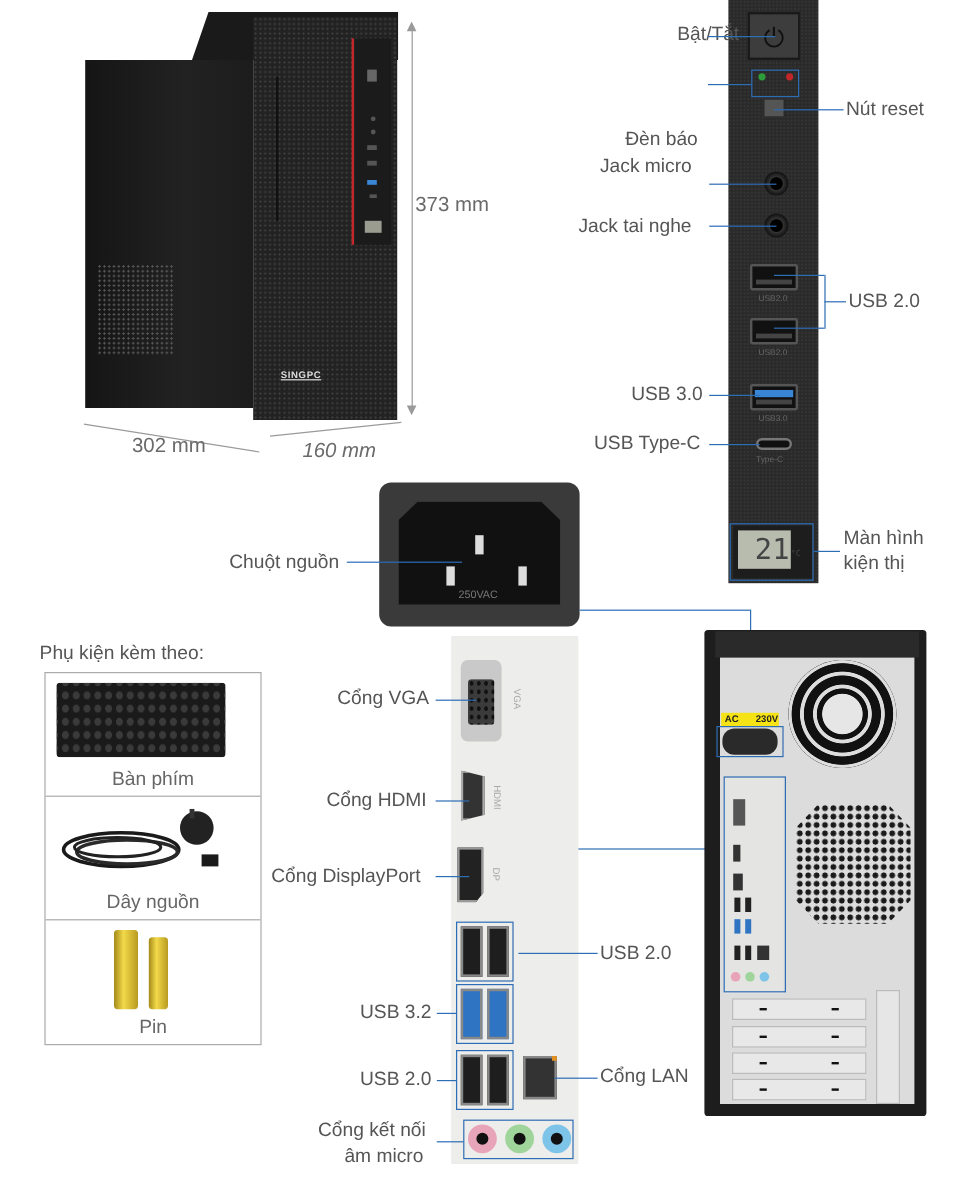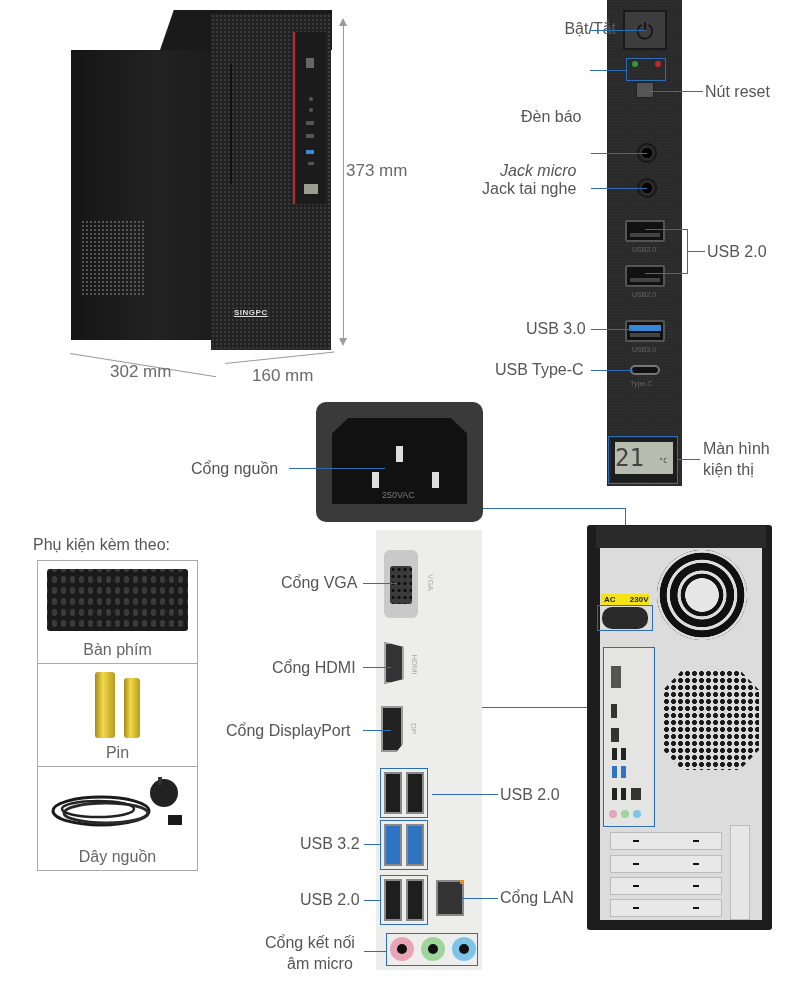--- a/index.html
+++ b/index.html
@@ -29,31 +29,31 @@
   .pwr-btn span { position: absolute; left: 0; right: 0; top: 7px; text-align: center; color: #111; font-size: 22px; }
   .led { position: absolute; width: 6px; height: 6px; border-radius: 50%; }
   .rst { position: absolute; left: 636px; top: 82px; width: 18px; height: 16px; background: #555; border: 1px solid #222; }
   .jack { position: absolute; width: 20px; height: 20px; border-radius: 50%; background: radial-gradient(#000 35%, #333 40%, #111 70%); }
   .usbA { position: absolute; width: 40px; height: 22px; background: #111; border: 2px solid #555; border-radius: 2px; }
   .usbA.blue::after { content: ""; position: absolute; left: 2px; right: 2px; top: 3px; height: 6px; background: #3a86d6; }
   .usbA::before { content: ""; position: absolute; left: 3px; right: 3px; top: 11px; height: 4px; background: #444; }
   .usbC { position: absolute; width: 30px; height: 10px; border: 2px solid #777; border-radius: 6px; background: #111; }
   .tiny { position: absolute; font-size: 7px; color: #666; }
   .lcd { position: absolute; left: 611px; top: 438px; width: 66px; height: 44px; background: #1d1d1d; }
-  .lcd-screen { position: absolute; left: 4px; top: 4px; width: 58px; height: 32px; background: #b8bcae; font-family: "DejaVu Sans Mono", monospace; font-size: 24px; color: #444; padding-left: 0; line-height: 32px; }
+  .lcd-screen { position: absolute; left: 4px; top: 4px; width: 44px; height: 32px; background: #b8bcae; font-family: "DejaVu Sans Mono", monospace; font-size: 24px; color: #444; padding-left: 14px; line-height: 32px; }
   .lcd-unit { position: absolute; left: 44px; top: 3px; font-size: 7px; color: #444; }
 
   
   .inlet { position: absolute; left: 316px; top: 402px; width: 167px; height: 120px; background: #3a3a3a; border-radius: 10px; }
   .inlet-in { position: absolute; left: 16px; top: 16px; width: 135px; height: 86px; background: #111; clip-path: polygon(12% 0, 88% 0, 100% 18%, 100% 100%, 0 100%, 0 18%); }
   .pin { position: absolute; width: 7px; height: 16px; background: #ddd; }
 
   
   .acc-title { position: absolute; left: 33px; top: 536px; font-size: 16px; color: #555; }
-  .acc-table { position: absolute; left: 37px; top: 560px; width: 161px; border: 1px solid #aaa; }
+  .acc-table { position: absolute; left: 37px; top: 560px; width: 181px; border: 1px solid #aaa; }
   .acc-cell { position: relative; border-bottom: 1px solid #aaa; text-align: center; }
   .acc-cell:last-child { border-bottom: none; }
   .acc-cell .cap { position: absolute; left: 0; right: 0; bottom: 4px; font-size: 16px; color: #666; }
   .kbd { position: absolute; left: 9px; top: 8px; width: 141px; height: 62px; background: #1a1a1a; border-radius: 3px; background-image: radial-gradient(#3a3a3a 2.6px, transparent 3px); background-size: 9px 11px; background-position: 3px 5px; }
   .mouse { position: absolute; left: 53px; top: 6px; width: 54px; height: 72px; background: #151515; border-radius: 27px 27px 24px 24px; }
   .cable { position: absolute; left: 8px; top: 10px; width: 140px; height: 60px; }
   .batt { position: absolute; width: 20px; height: 66px; background: linear-gradient(90deg,#a38a1a,#f2d94a 40%,#b89a20); border-radius: 3px; }
 
   
   .shield { position: absolute; left: 376px; top: 530px; width: 106px; height: 440px; background: #ededeb; }
@@ -105,21 +105,21 @@
 
 <div class="dimline" style="left:343px;top:22px;width:1px;height:320px;"></div>
 <div class="abs" style="left:339px;top:18px;width:0;height:0;border-left:4px solid transparent;border-right:4px solid transparent;border-bottom:8px solid #9a9a9a;"></div>
 <div class="abs" style="left:339px;top:338px;width:0;height:0;border-left:4px solid transparent;border-right:4px solid transparent;border-top:8px solid #9a9a9a;"></div>
 <div class="dim" style="left:346px;top:161px;">373 mm</div>
 
 <div class="dimline" style="left:70px;top:353px;width:148px;height:1px;transform:rotate(9deg);transform-origin:0 0;"></div>
 <div class="dim" style="left:110px;top:362px;">302 mm</div>
 
 <div class="dimline" style="left:225px;top:363px;width:110px;height:1px;transform:rotate(-6deg);transform-origin:0 0;"></div>
-<div class="dim" style="left:252px;top:366px;">160 mm</div>
+<div class="dim" style="left:252px;top:366px;font-style:italic;">160 mm</div>
 
 <div class="strip"></div>
 
 <div class="pwr-btn">
   <span>⏻</span>
 </div>
 <div class="box" style="left:626px;top:58px;width:40px;height:23px;"></div>
 <div class="led" style="left:632px;top:61px;background:#2e9b3a;"></div>
 <div class="led" style="left:655px;top:61px;background:#c0262a;"></div>
 <div class="rst"></div>
@@ -146,21 +146,21 @@
 
 <div class="lbl r" style="left:520px;top:20px;width:96px;text-align:right;right:auto;">Bật/Tắt</div>
 <div class="ln" style="left:590px;top:30px;width:56px;height:1px;"></div>
 
 <div class="lbl" style="left:521px;top:72px;margin-top:36px;">Đèn báo</div>
 <div class="ln" style="left:590px;top:70px;width:36px;height:1px;"></div>
 
 <div class="ln" style="left:645px;top:91px;width:58px;height:1px;"></div>
 <div class="lbl" style="left:705px;top:83px;">Nút reset</div>
 
-<div class="lbl" style="left:500px;top:162px;font-style:italic;">Jack micro</div>
+<div class="lbl" style="left:500px;top:130px;">Jack micro</div>
 <div class="ln" style="left:591px;top:153px;width:56px;height:1px;"></div>
 
 <div class="lbl" style="left:482px;top:180px;">Jack tai nghe</div>
 <div class="ln" style="left:591px;top:188px;width:56px;height:1px;"></div>
 
 <div class="ln" style="left:645px;top:229px;width:42px;height:1px;"></div>
 <div class="ln" style="left:645px;top:273px;width:42px;height:1px;"></div>
 <div class="ln" style="left:687px;top:229px;width:1px;height:45px;"></div>
 <div class="ln" style="left:687px;top:251px;width:18px;height:1px;"></div>
 <div class="lbl" style="left:707px;top:243px;">USB 2.0</div>
@@ -176,46 +176,46 @@
 <div class="lbl" style="left:703px;top:461px;">kiện thị</div>
 
 <div class="inlet">
   <div class="inlet-in">
     <div class="pin" style="left:64px;top:28px;"></div>
     <div class="pin" style="left:40px;top:54px;"></div>
     <div class="pin" style="left:100px;top:54px;"></div>
     <div class="abs" style="left:50px;top:72px;font-size:9px;color:#777;">250VAC</div>
   </div>
 </div>
-<div class="lbl" style="left:191px;top:460px;">Cổng nguồn</div>
+<div class="lbl" style="left:191px;top:460px;">Chuột nguồn</div>
 <div class="ln" style="left:289px;top:468px;width:96px;height:1px;"></div>
 <div class="ln" style="left:483px;top:508px;width:142px;height:1px;"></div>
 <div class="ln" style="left:625px;top:508px;width:1px;height:100px;"></div>
 
 <div class="acc-title">Phụ kiện kèm theo:</div>
 <div class="acc-table">
   <div class="acc-cell" style="height:103px;">
     <div class="kbd"></div>
     <div class="cap">Bàn phím</div>
-  </div>
-  <div class="acc-cell" style="height:103px;">
-    <div class="batt" style="left:57px;top:8px;"></div>
-    <div class="batt" style="left:86px;top:14px;width:16px;height:60px;"></div>
-    <div class="cap">Pin</div>
   </div>
   <div class="acc-cell" style="height:103px;">
     <svg class="cable" viewBox="0 0 140 60">
       <ellipse cx="55" cy="34" rx="48" ry="14" fill="none" stroke="#1a1a1a" stroke-width="3"></ellipse>
       <ellipse cx="60" cy="36" rx="42" ry="10" fill="none" stroke="#2a2a2a" stroke-width="3"></ellipse>
       <ellipse cx="52" cy="32" rx="36" ry="8" fill="none" stroke="#222" stroke-width="2.5"></ellipse>
       <circle cx="118" cy="16" r="14" fill="#222"></circle>
       <rect x="112" y="0" width="4" height="8" fill="#333"></rect>
       <rect x="122" y="38" width="14" height="10" fill="#1a1a1a"></rect>
     </svg>
     <div class="cap">Dây nguồn</div>
+  </div>
+  <div class="acc-cell" style="height:103px;">
+    <div class="batt" style="left:57px;top:8px;"></div>
+    <div class="batt" style="left:86px;top:14px;width:16px;height:60px;"></div>
+    <div class="cap">Pin</div>
   </div>
 </div>
 
 <div class="shield"></div>
 <div class="vga">
   <div class="vga-in"></div>
 </div>
 <div class="vtext" style="left:422px;top:578px;">VGA</div>
 <div class="hdmi"></div>
 <div class="vtext" style="left:404px;top:660px;">HDMI</div>

